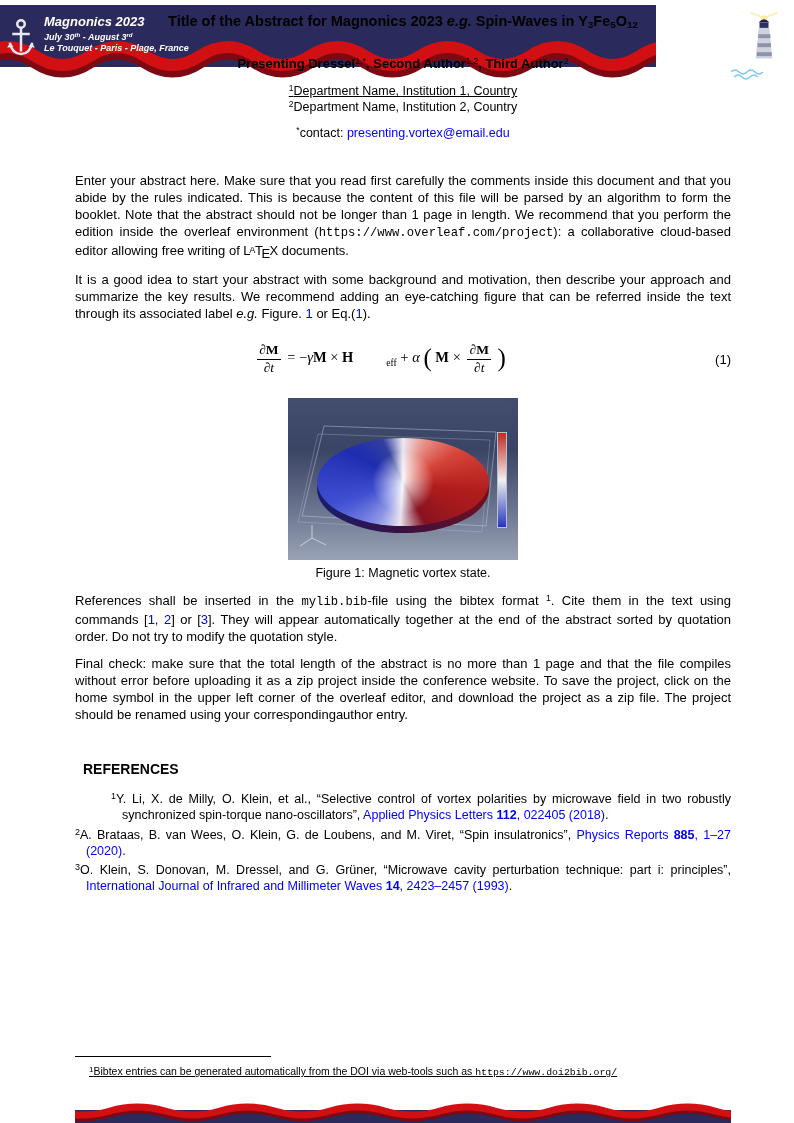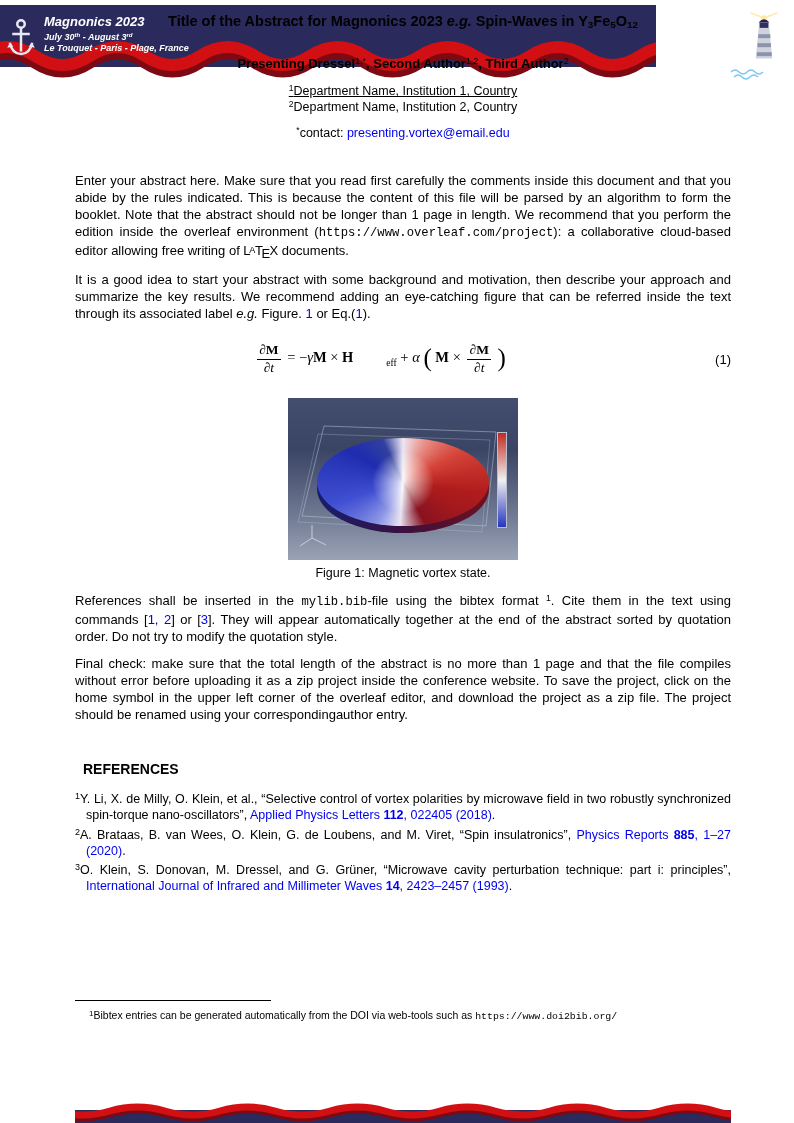--- a/index.html
+++ b/index.html
@@ -70,25 +70,25 @@
           #32409f 334deg, #ece6f2 360deg);}
   .colorbar{position:absolute;right:11px;top:34px;width:8px;height:94px;
       background:linear-gradient(180deg,#c22a20 0%,#f0f0f0 50%,#2636c0 100%);
       border:1px solid #b9bfce;}
   .axis-triad{position:absolute;left:6px;bottom:6px;}
   .caption{margin-top:6px;text-align:center;font-size:12.5px;}
 
   
   .refs-heading{margin:38px 0 0 8px;font-size:14px;font-weight:700;}
   .ref{margin:0;text-align:justify;line-height:16.5px;font-size:12.5px;padding-left:11px;text-indent:-11px;}
-  .ref.first{margin-top:11px;}
+  .ref.first{margin-top:11px;margin-left:36px;}
   .refmark{font-size:9px;vertical-align:0.4em;}
 
   
-  .footnote-area{position:absolute;left:75px;top:1000px;width:656px;}
+  .footnote-area{position:absolute;left:75px;top:1056px;width:656px;text-decoration:underline;}
   .footnote-rule{width:196px;border-top:1px solid #000;}
   .footnote{margin:6px 0 0 14px;font-size:10.5px;line-height:14px;}
   .footnote .refmark{font-size:8px;}
 
   
   .bottom-banner{position:absolute;left:75px;top:1102px;width:656px;height:21px;overflow:hidden;}
 </style>
 </head>
 <body>
 

